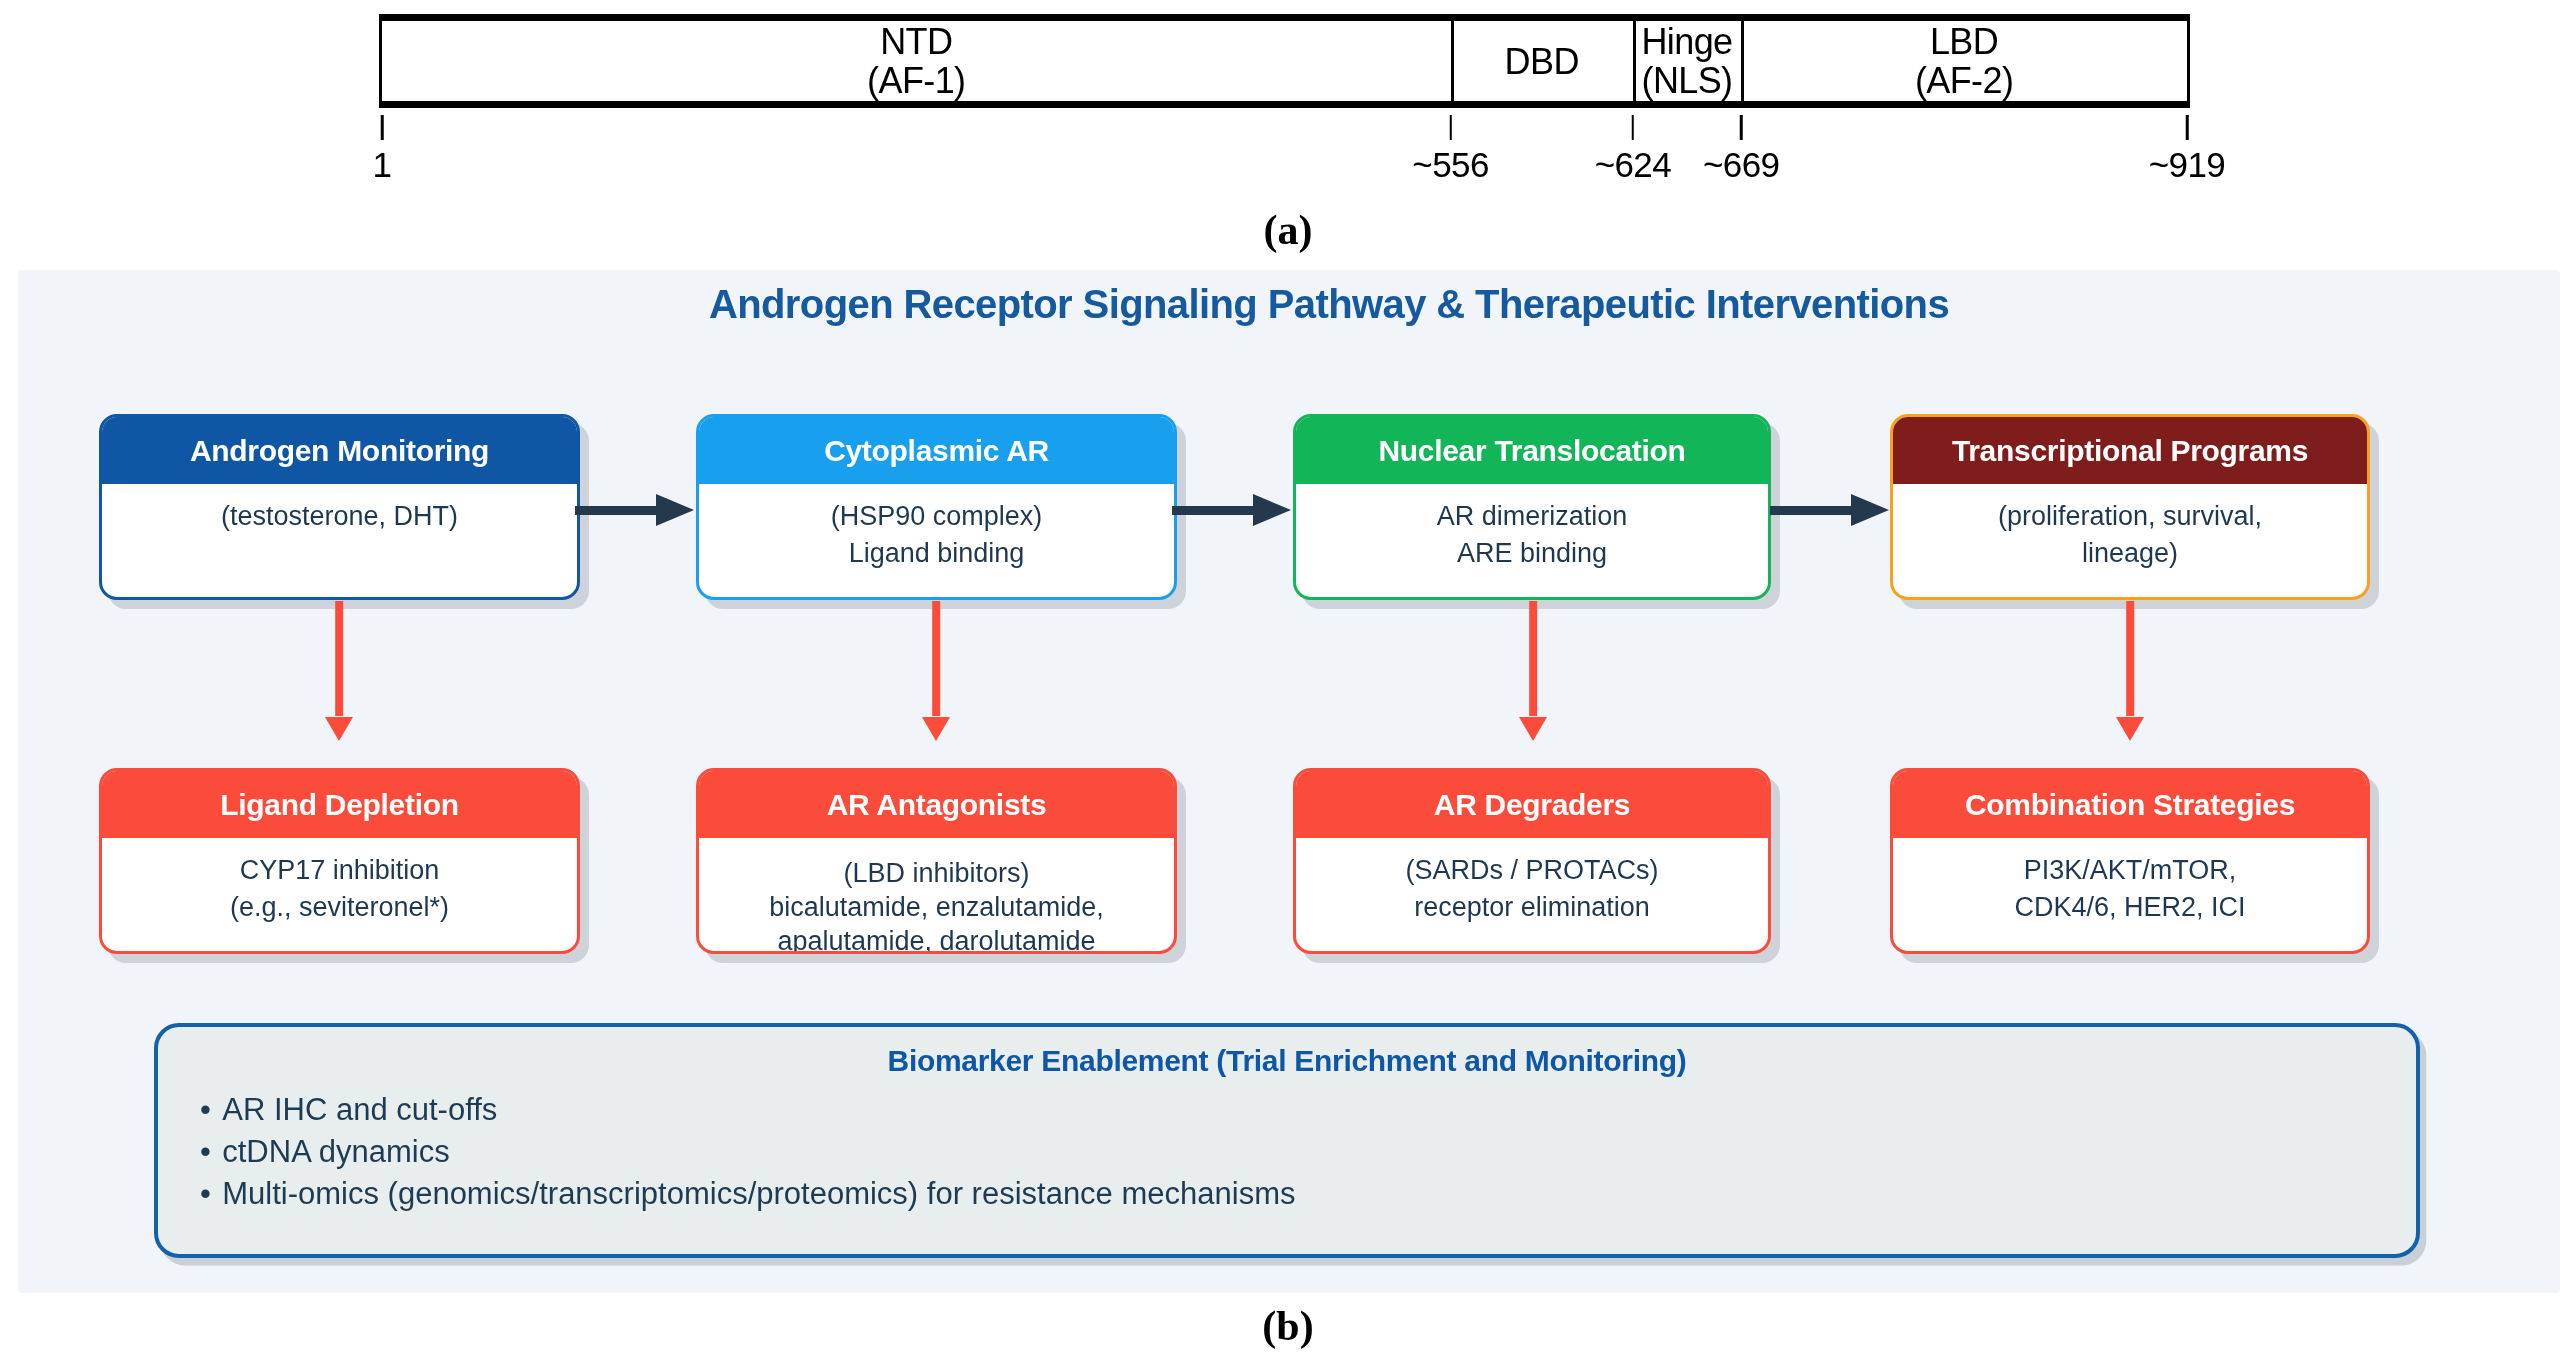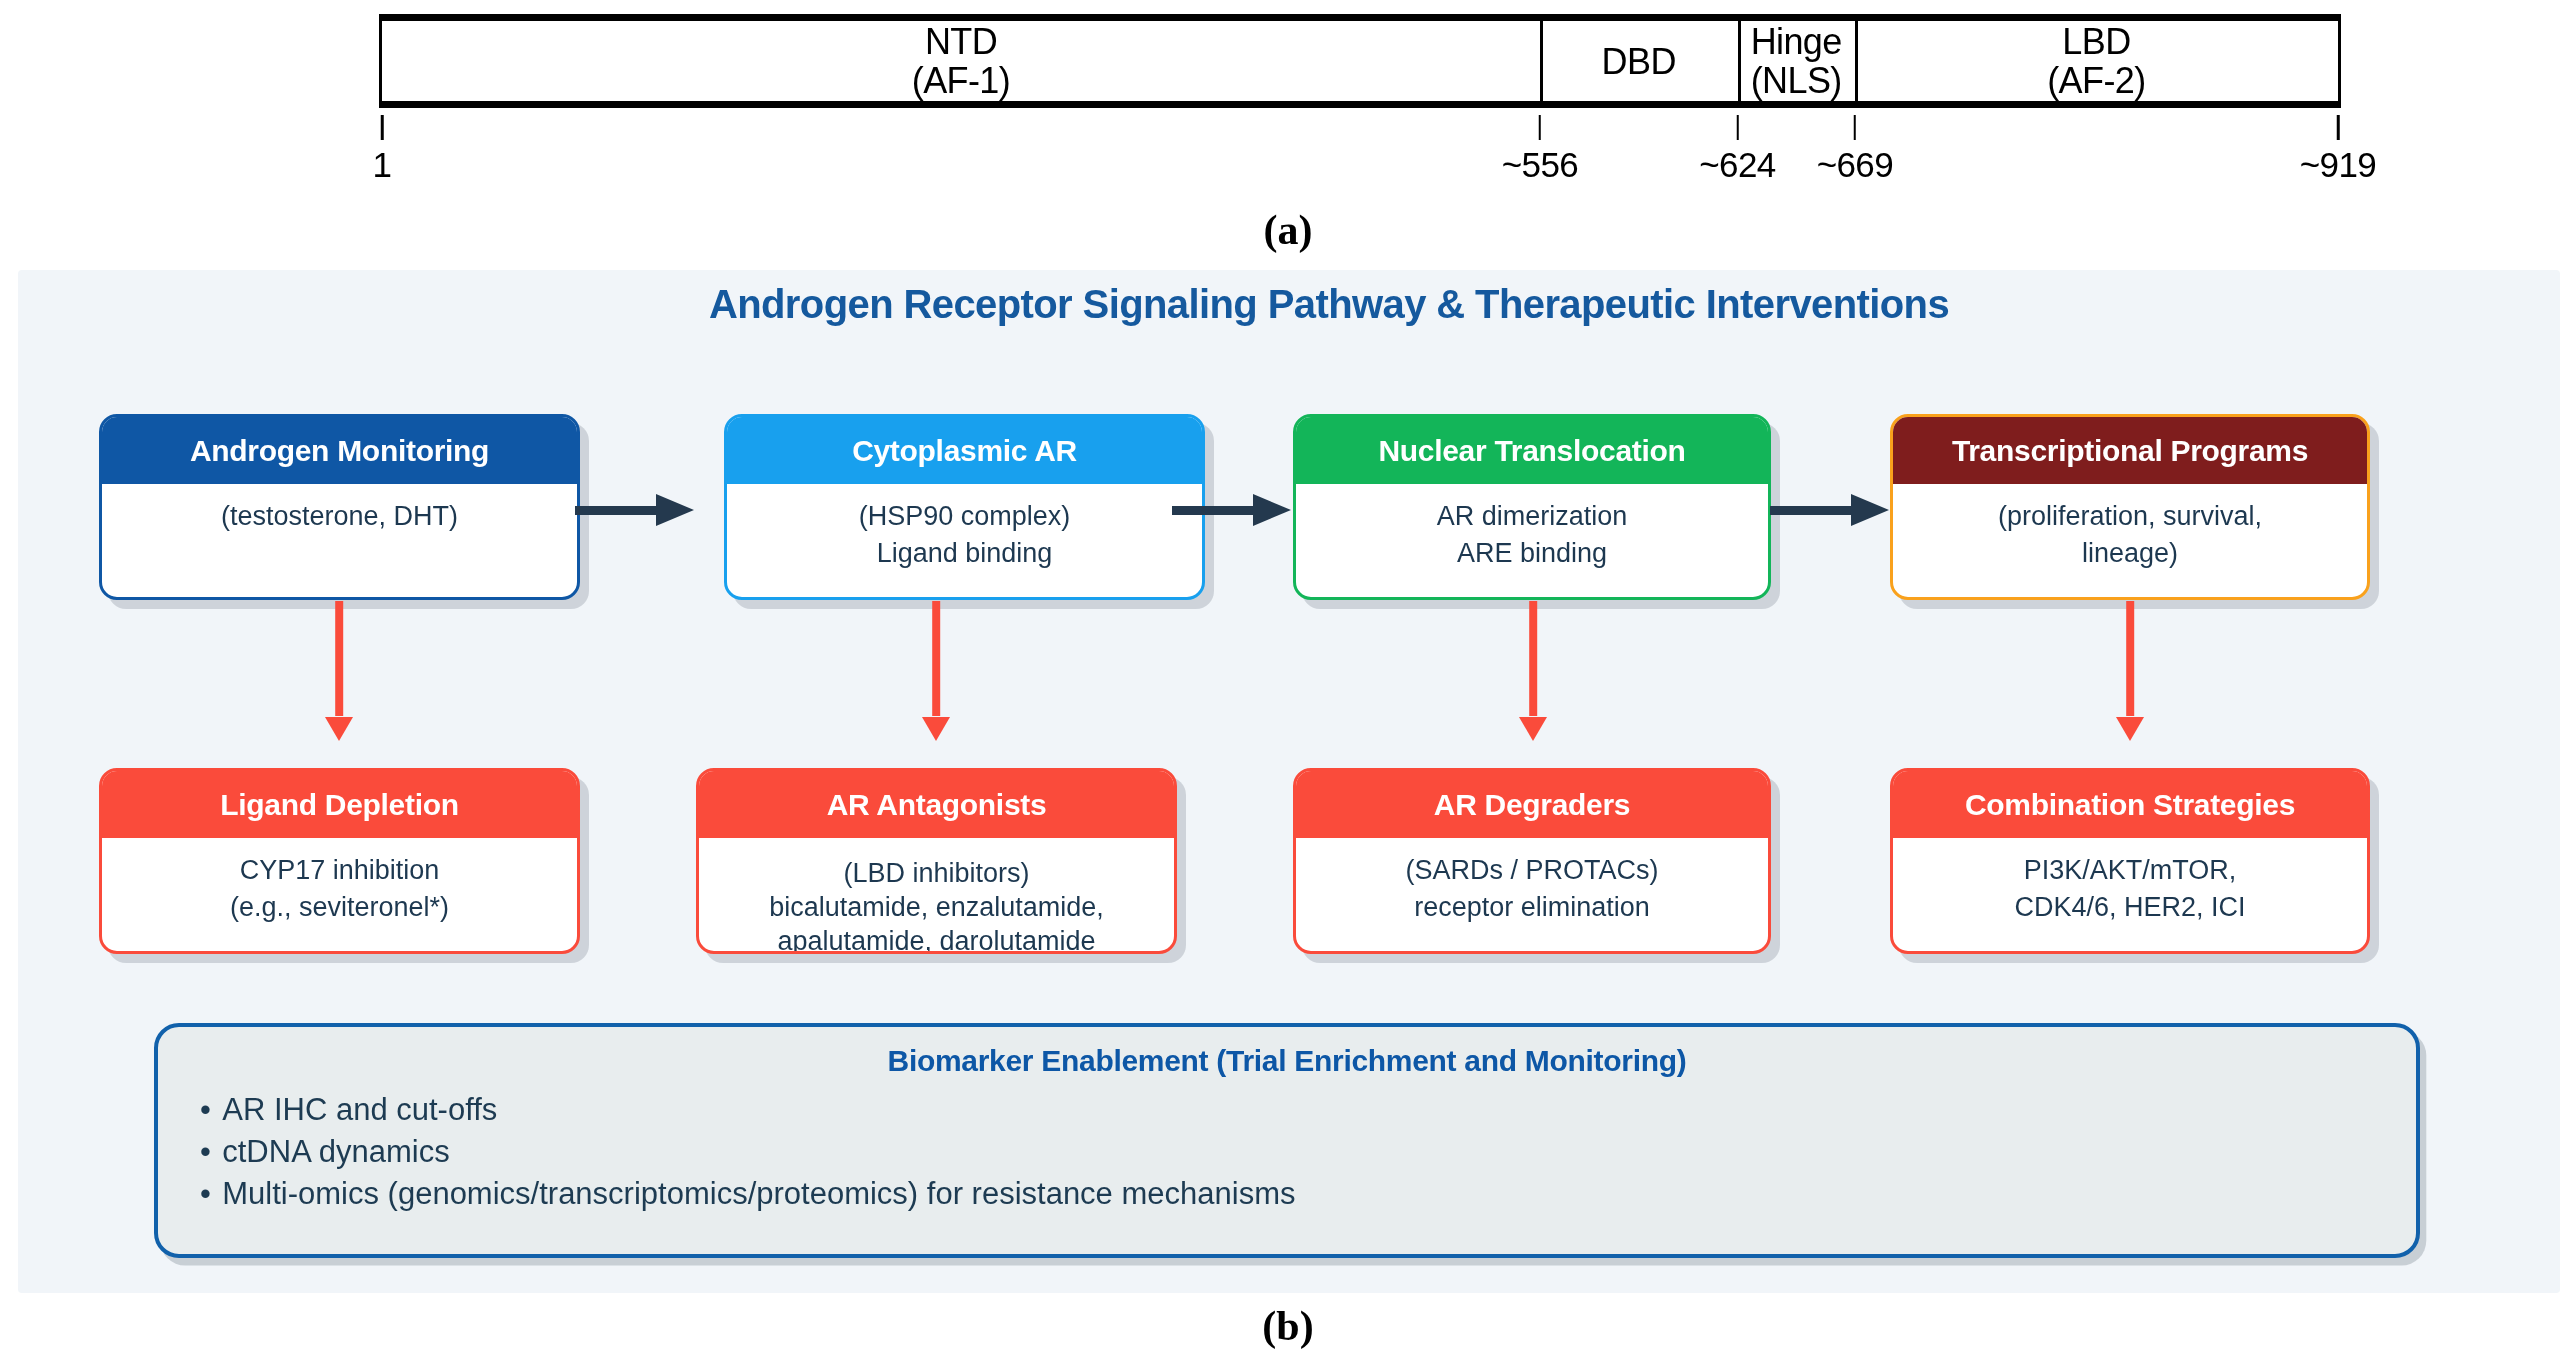--- a/index.html
+++ b/index.html
@@ -4,21 +4,21 @@
 <style>
   html,body { margin:0; padding:0; background:#ffffff; }
   .canvas {
     position:relative; width:2576px; height:1367px;
     font-family:"Liberation Sans", sans-serif;
     overflow:hidden; background:#ffffff;
   }
 
   
   .domain-bar {
-    position:absolute; left:379px; top:14px; width:1962px; height:94px;
+    position:absolute; left:379px; top:14px; width:1811px; height:94px;
     box-sizing:border-box; background:#ffffff;
     border-top:7.6px solid #000; border-bottom:7.6px solid #000;
     border-left:3.2px solid #000; border-right:3.2px solid #000;
   }
   .domain-divider { position:absolute; top:0; bottom:0; width:3.2px; background:#000; }
   .domain-label {
     position:absolute; top:0; bottom:0;
     display:flex; flex-direction:column; justify-content:center; align-items:center;
     font-size:36px; line-height:39px; color:#000; letter-spacing:-0.6px; white-space:nowrap;
   }
@@ -144,21 +144,21 @@
 
   <div class="panel-title">Androgen Receptor Signaling Pathway &amp; Therapeutic Interventions</div>
 
   <div class="fbox row1 c0" style="left:99px; width:481px;">
     <div class="hd">Androgen Monitoring</div>
     <div class="bd">
       <span>(testosterone, DHT)</span>
       <span></span>
     </div>
   </div>
-  <div class="fbox row1 c1" style="left:696px; width:481px;margin-left:28px;">
+  <div class="fbox row1 c1" style="left:696px; width:481px;">
     <div class="hd">Cytoplasmic AR</div>
     <div class="bd">
       <span>(HSP90 complex)</span>
       <span>Ligand binding</span>
     </div>
   </div>
   <div class="fbox row1 c2" style="left:1293px; width:478px;">
     <div class="hd">Nuclear Translocation</div>
     <div class="bd">
       <span>AR dimerization</span>

